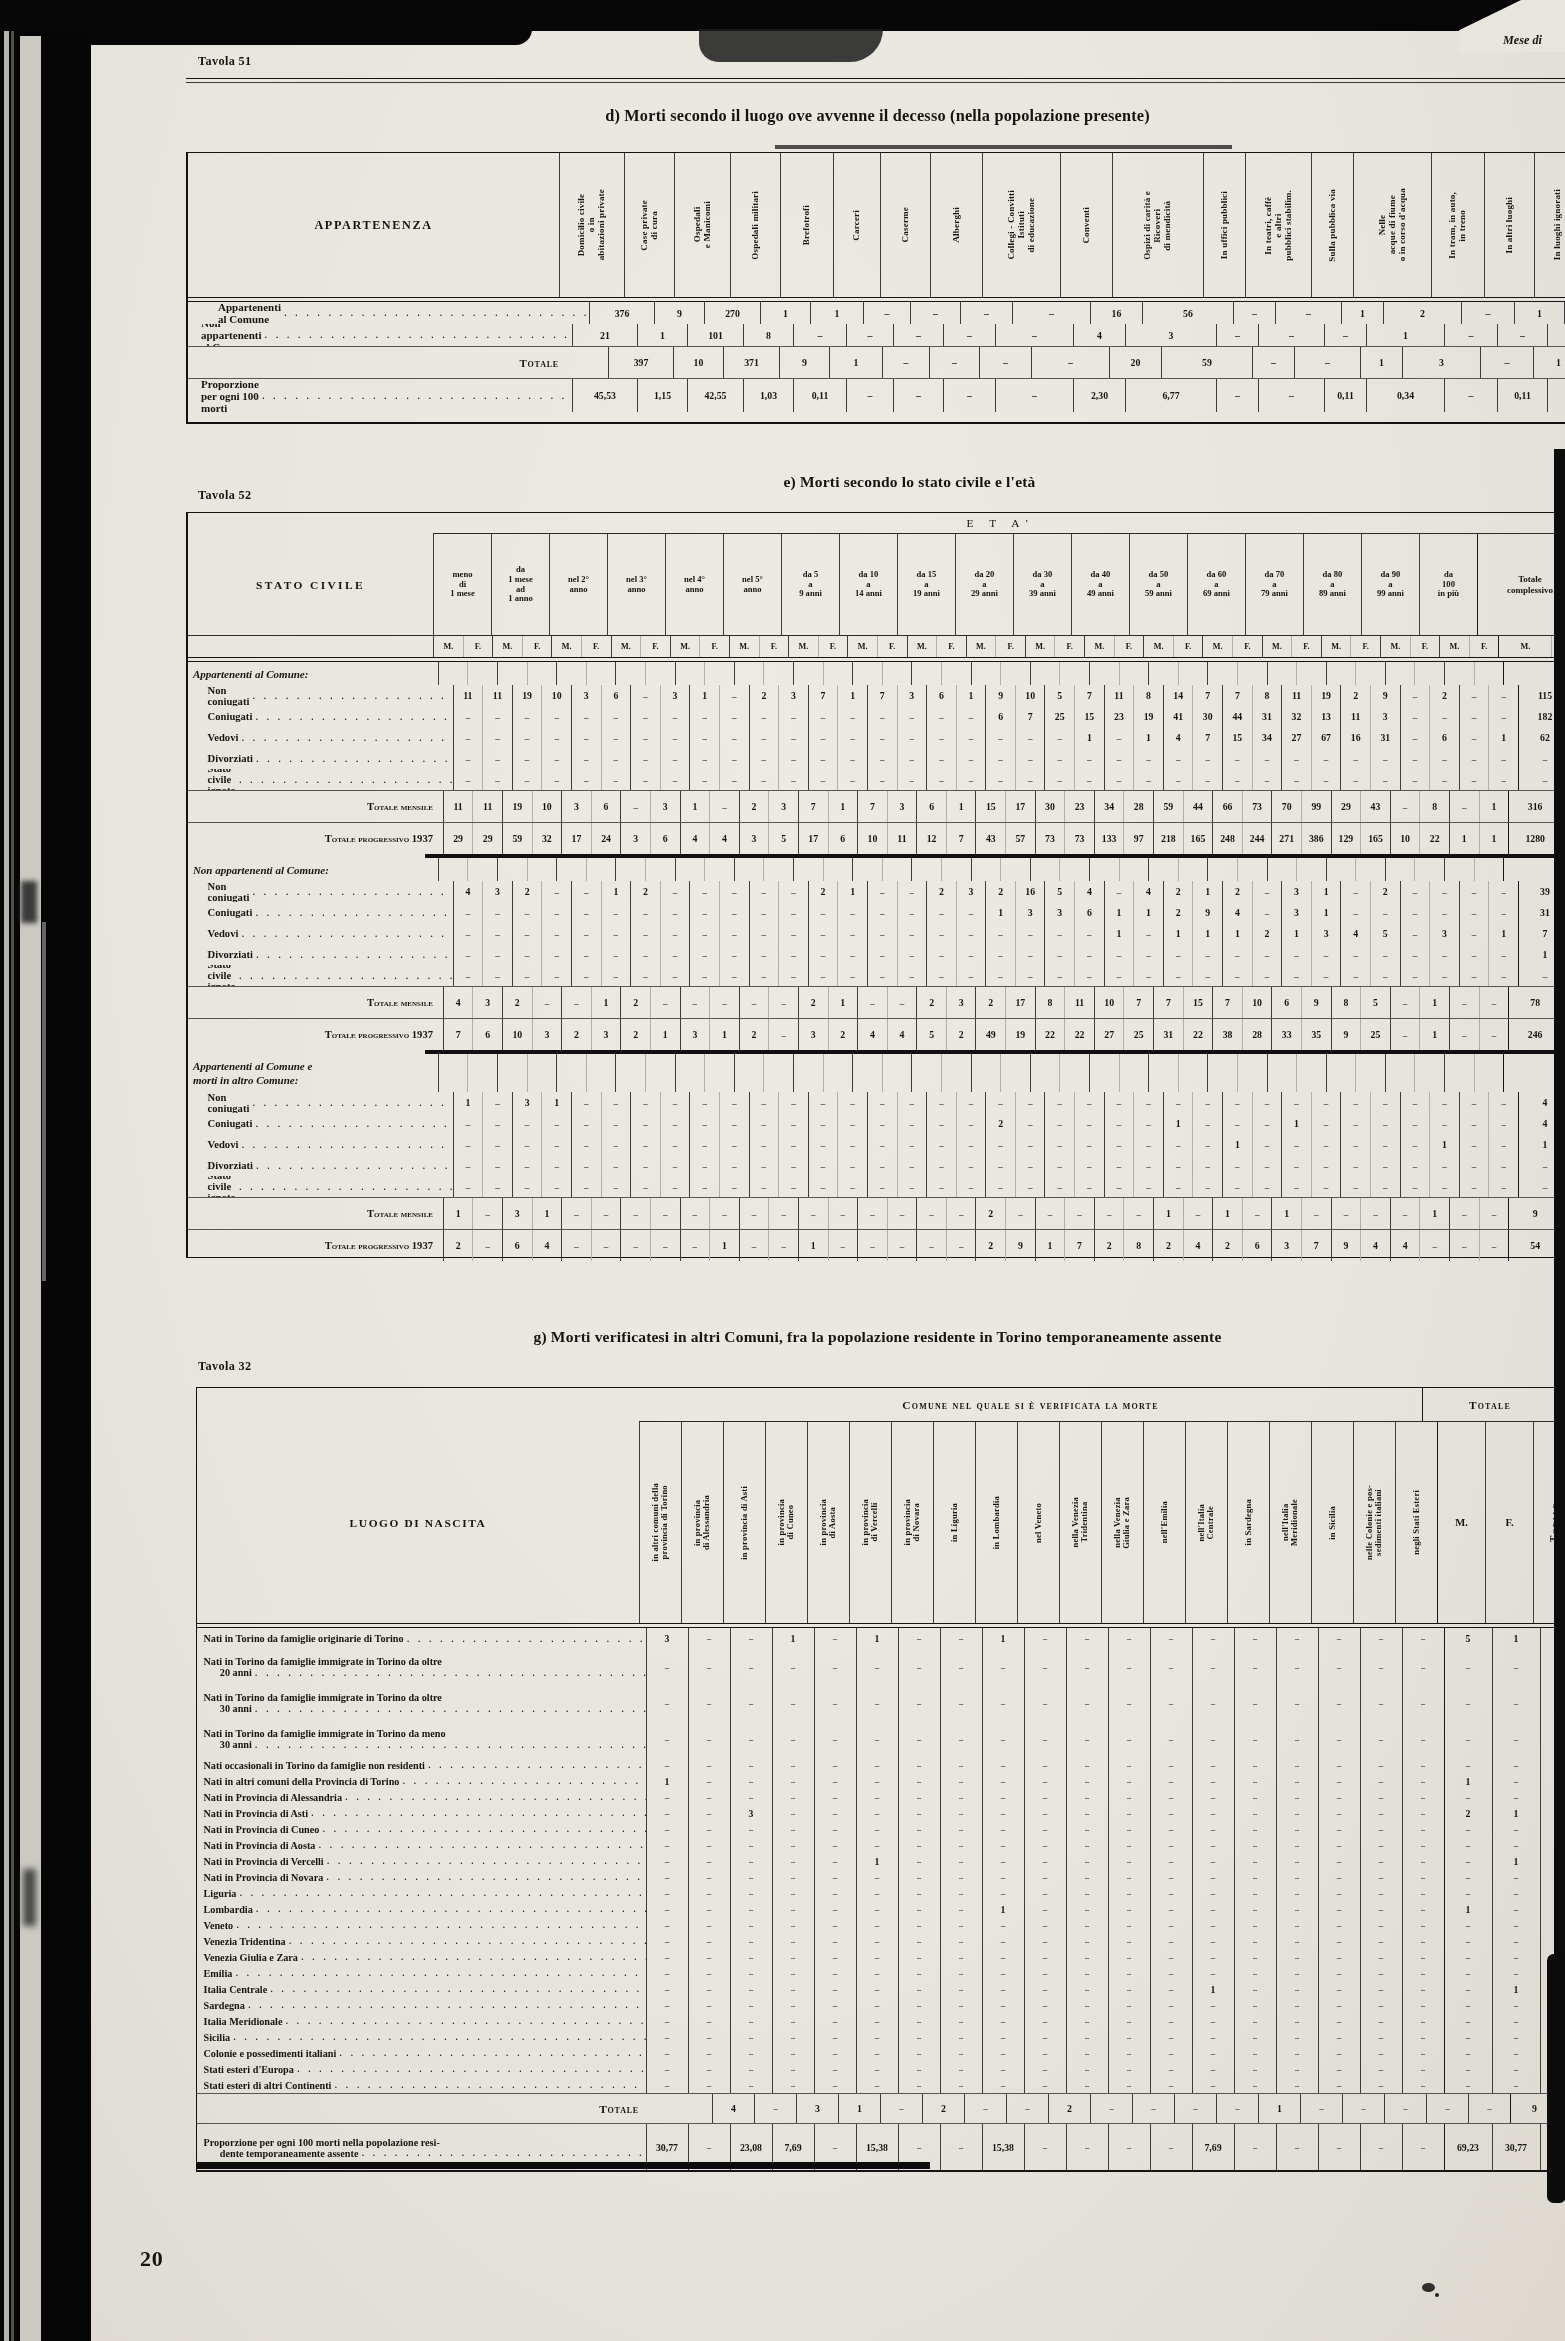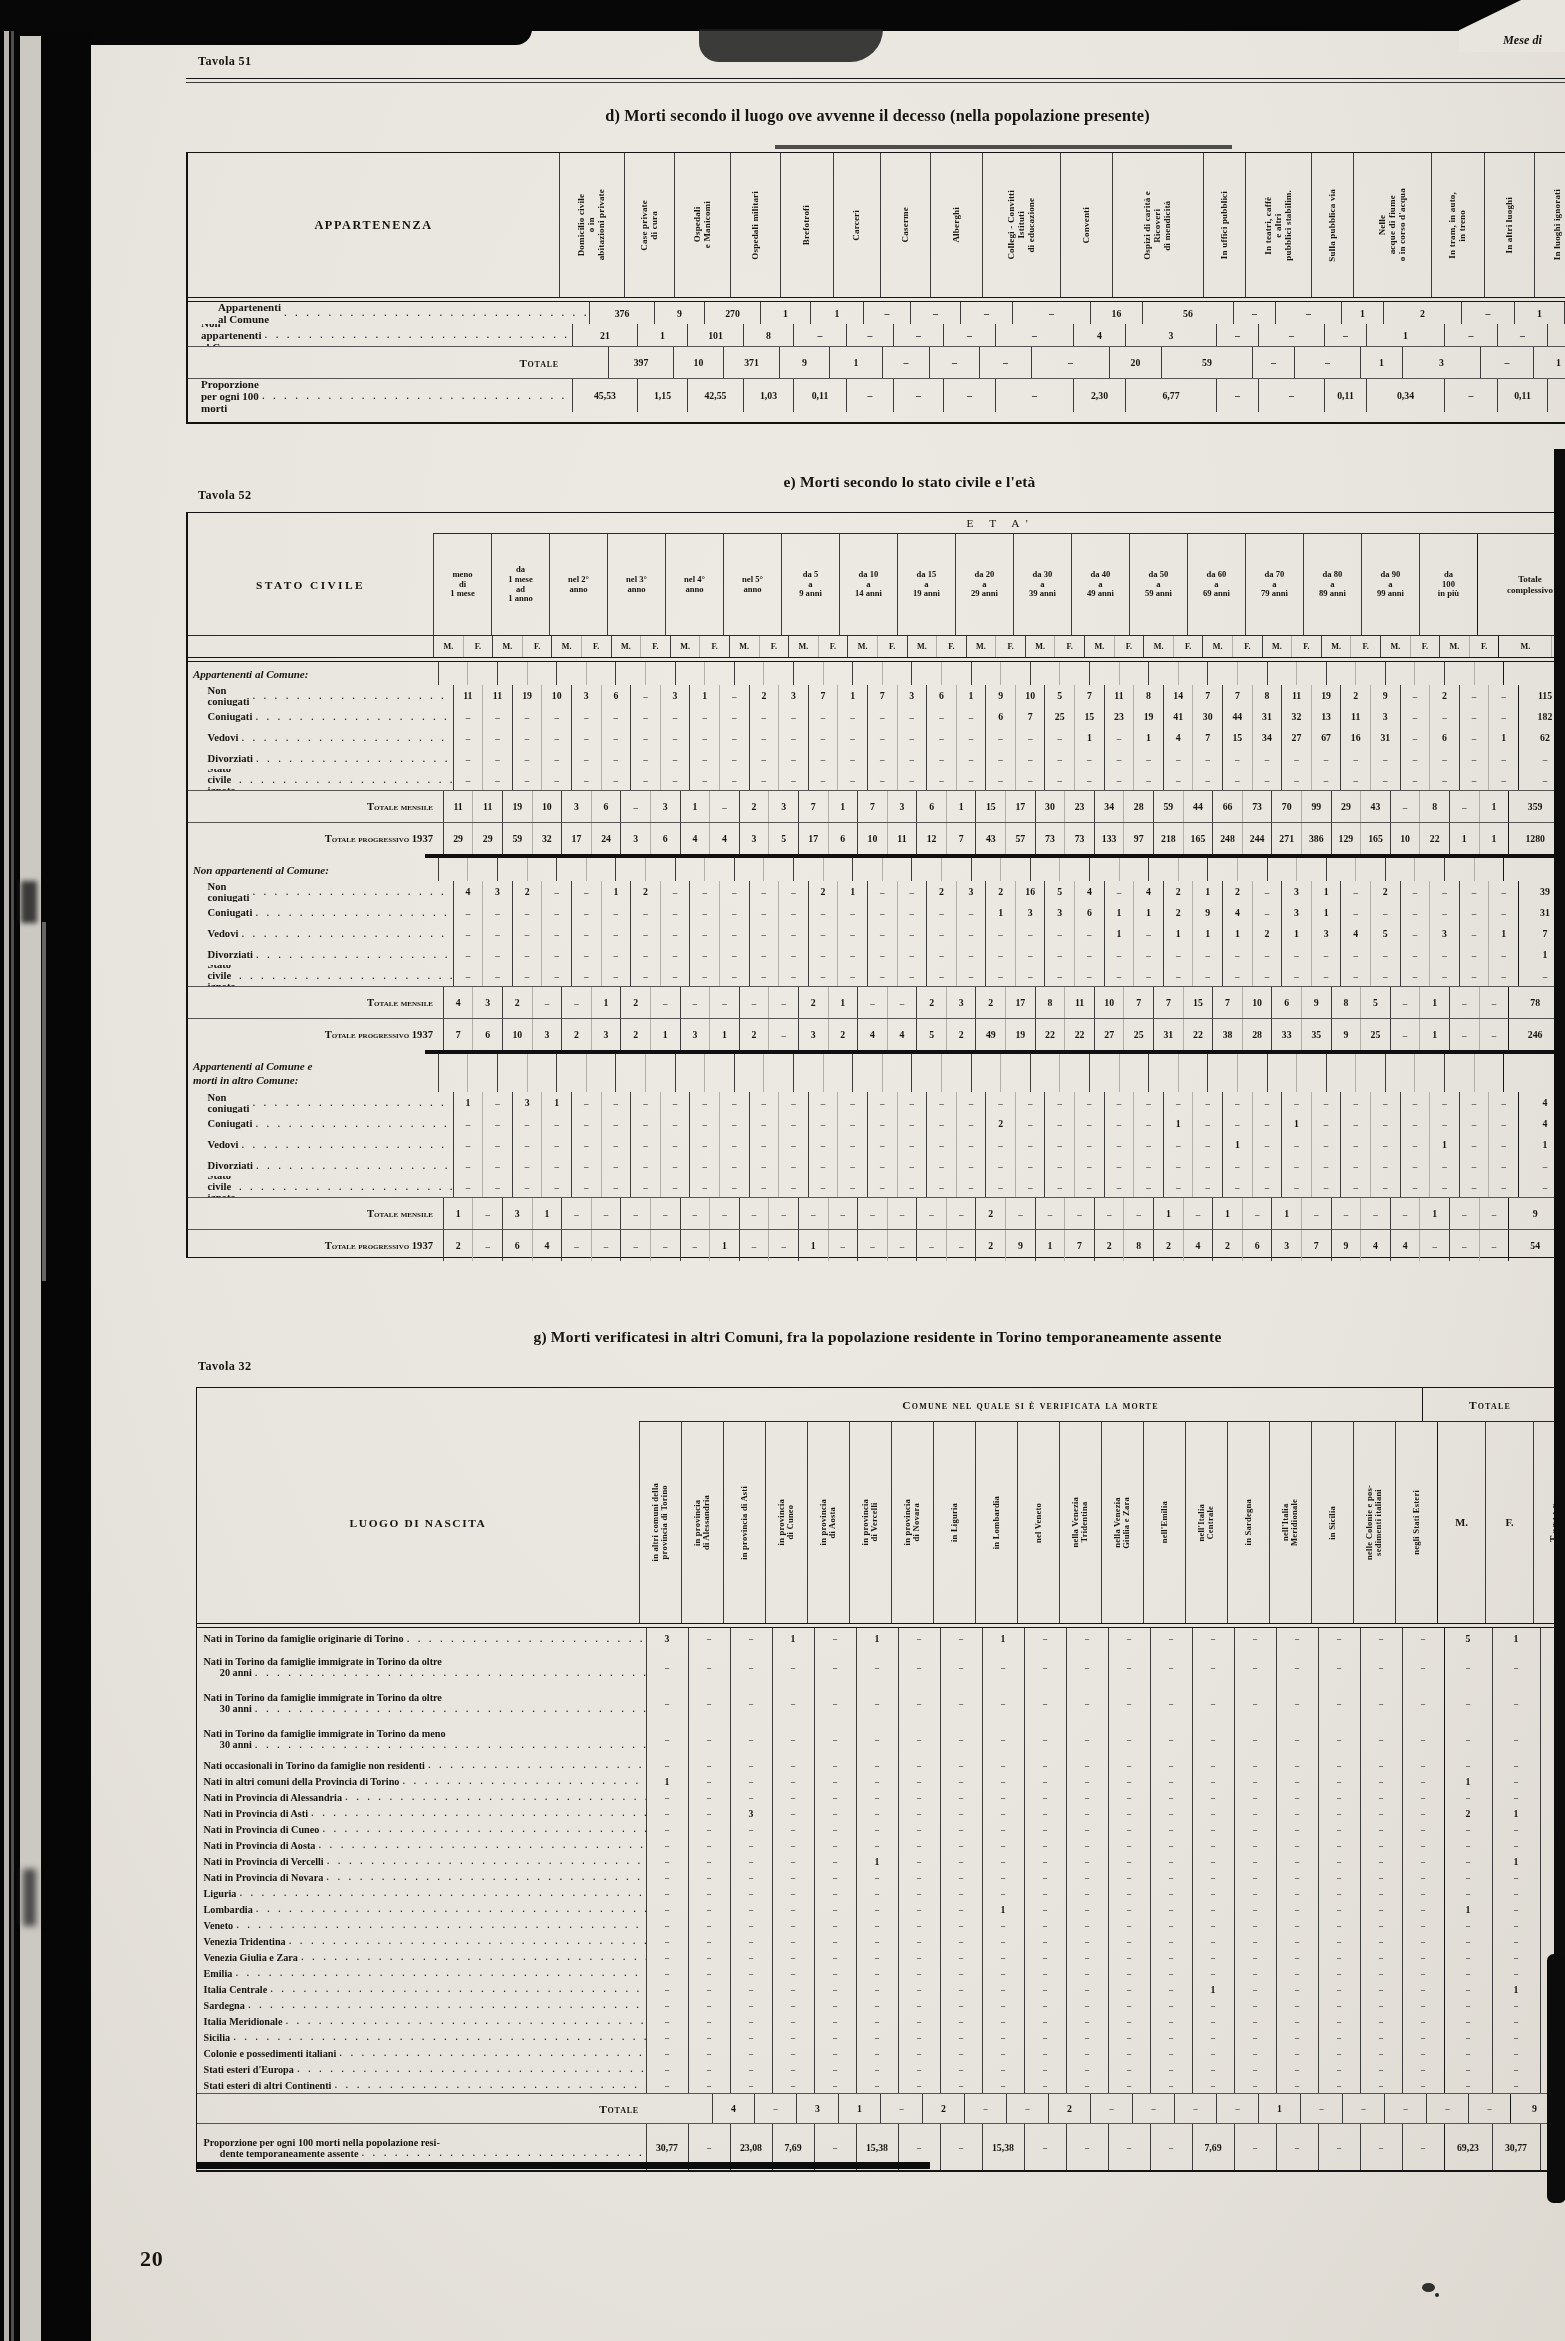--- a/index.html
+++ b/index.html
@@ -652,21 +652,21 @@
       <div class="cell vb" style="width: 28.6px;">66</div>
       <div class="cell vbl" style="width: 28.6px;">73</div>
       <div class="cell vb" style="width: 28.6px;">70</div>
       <div class="cell vbl" style="width: 28.6px;">99</div>
       <div class="cell vb" style="width: 28.6px;">29</div>
       <div class="cell vbl" style="width: 28.6px;">43</div>
       <div class="cell vb dash" style="width: 28.6px; font-size: 9px; color: rgb(43, 43, 43);">–</div>
       <div class="cell vbl" style="width: 28.6px;">8</div>
       <div class="cell vb dash" style="width: 28.6px; font-size: 9px; color: rgb(43, 43, 43);">–</div>
       <div class="cell vbl" style="width: 28.6px;">1</div>
-      <div class="cell vbd" style="width: 52px;">359</div>
+      <div class="cell vbd" style="width: 52px;">316</div>
       <div class="cell vbl" style="width: 52px;">374</div>
     </div>
     <div class="row sep-top" style="height: 31px;">
       <div class="cell" style="width: 245px; justify-content: flex-end; padding-right: 9.8px; font-size: 10.6px;">
         <div class="smallcaps" style="font-weight: bold;">Totale progressivo 1937</div>
       </div>
       <div class="cell vb" style="width: 28.6px;">29</div>
       <div class="cell vbl" style="width: 28.6px;">29</div>
       <div class="cell vb" style="width: 28.6px;">59</div>
       <div class="cell vbl" style="width: 28.6px;">32</div>

